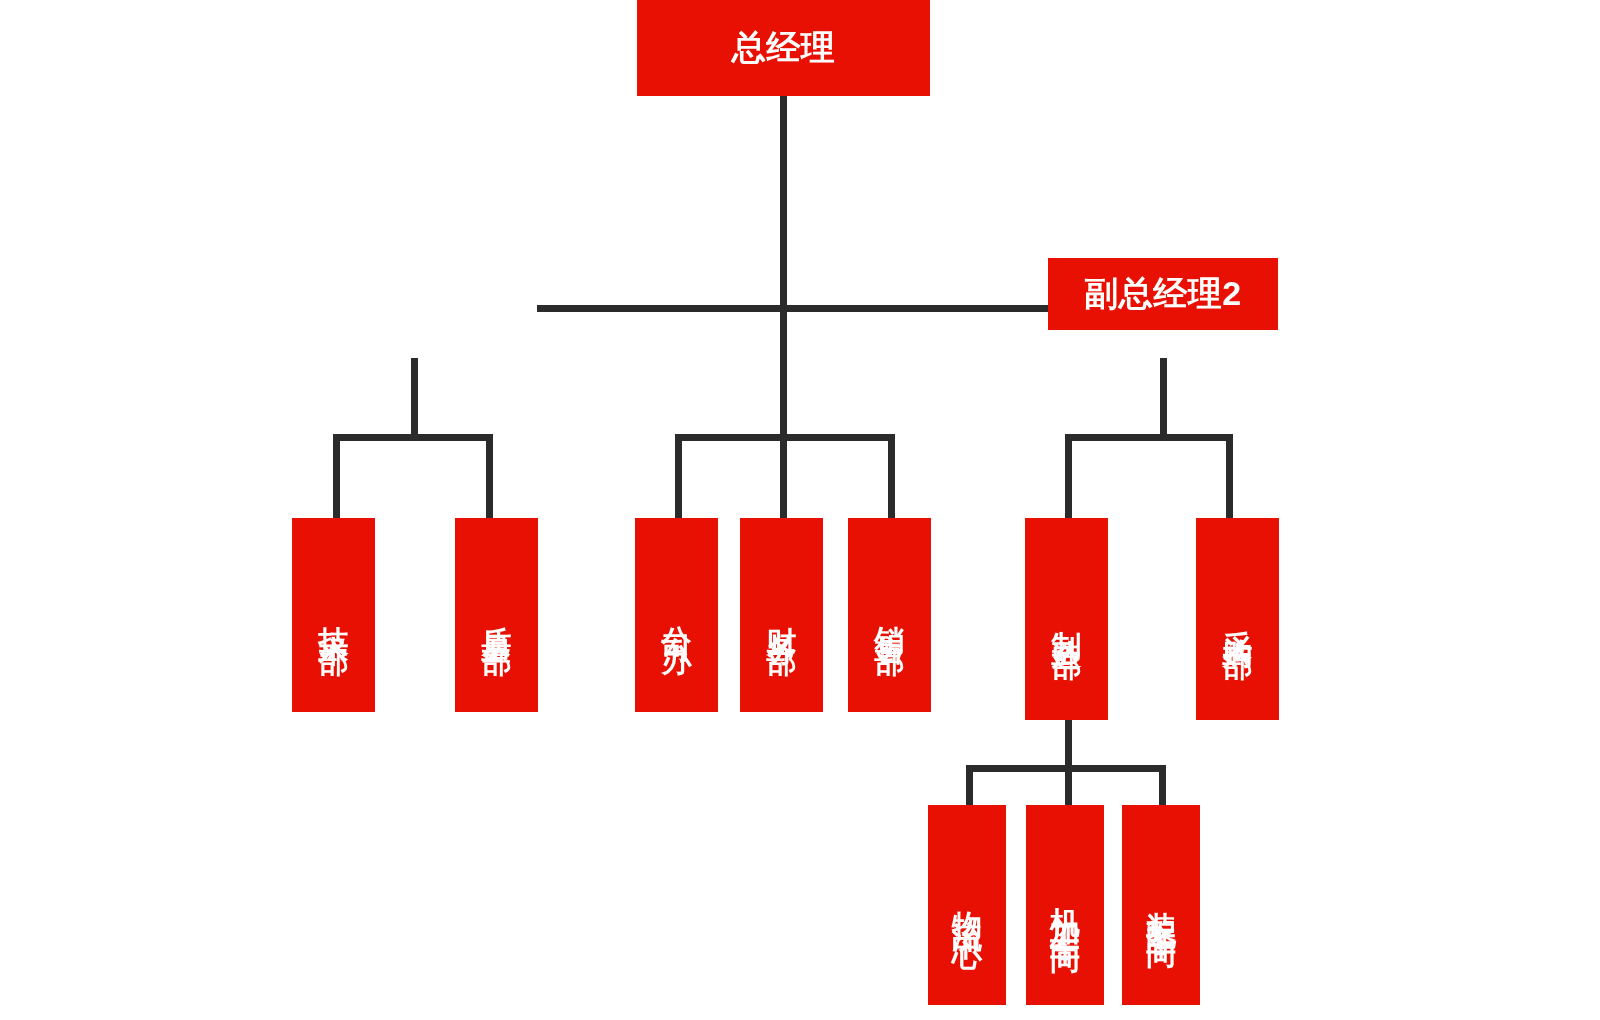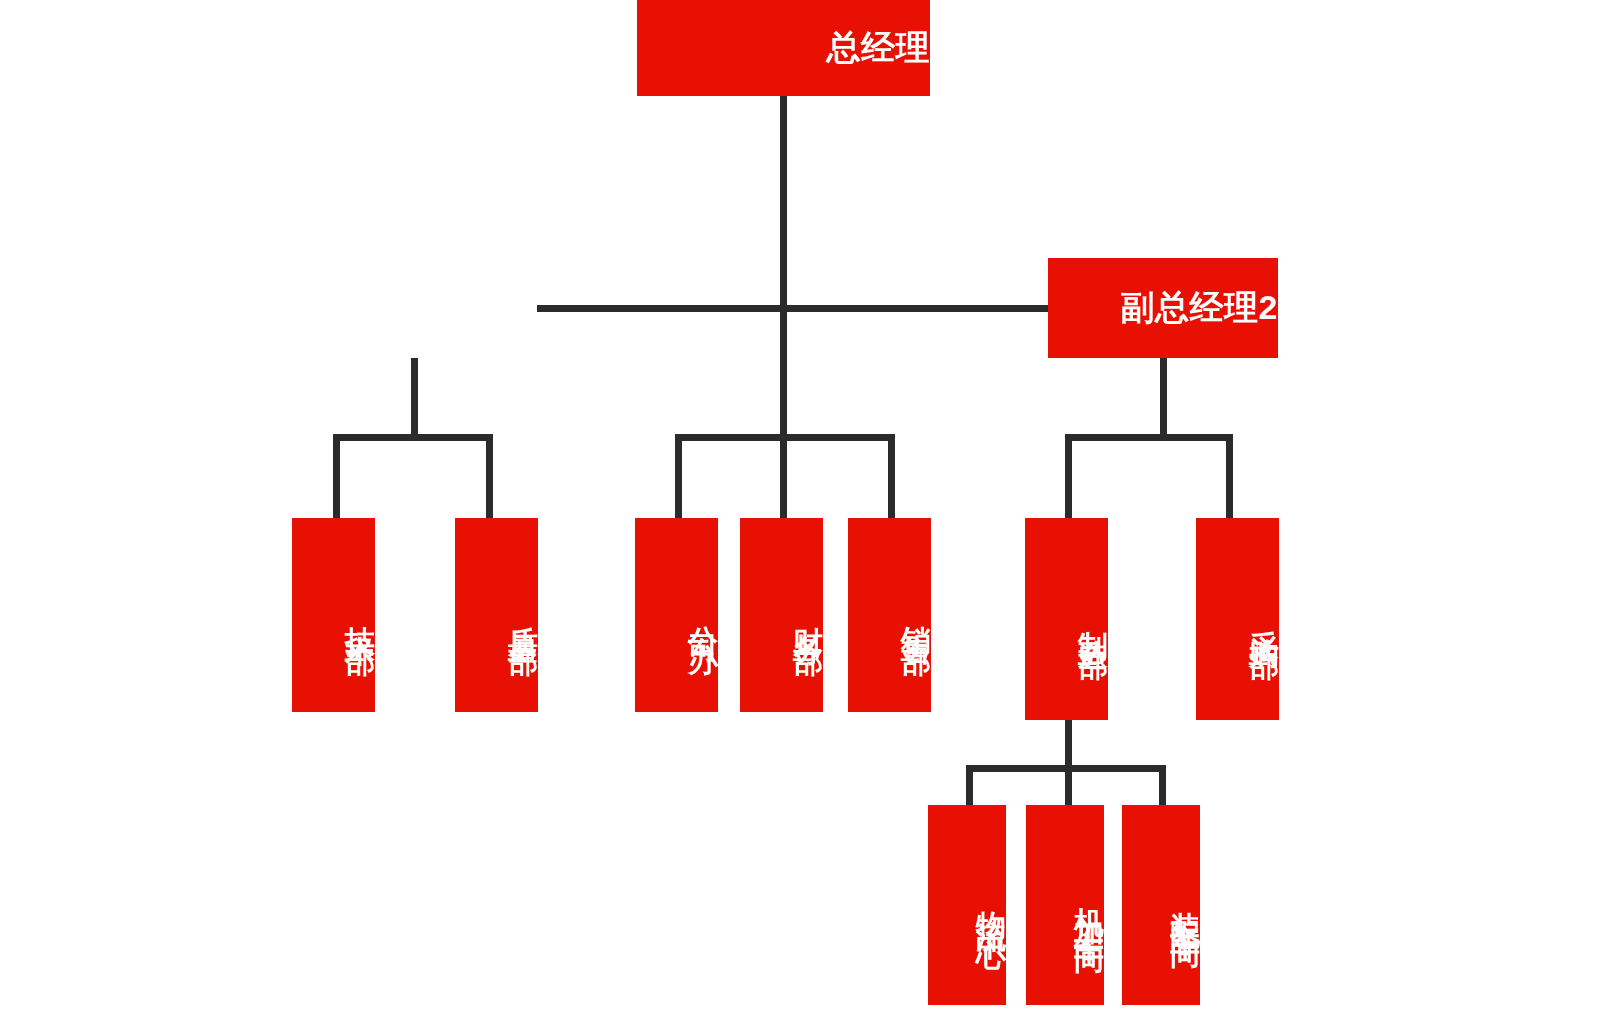--- a/index.html
+++ b/index.html
@@ -17,21 +17,21 @@
     background: #ffffff;
     overflow: hidden;
   }
   
   .node {
     position: absolute;
     background: #e81002;
     color: #ffffff;
     display: flex;
     align-items: center;
-    justify-content: flex-end;
+    justify-content: center;
     box-sizing: border-box;
     z-index: 3;
   }
   .node-label {
     color: #ffffff;
     font-weight: 700;
     line-height: 1.28;
     text-align: center;
     letter-spacing: 0.5px;
     white-space: pre-line;
@@ -84,21 +84,21 @@
   <div class="line h" style="left:966px; top:765px; width:200px;"></div>
   <div class="line v" style="left:966px; top:765px; height:55px;"></div>
   <div class="line v" style="left:1065px; top:765px; height:55px;"></div>
   <div class="line v" style="left:1159px; top:765px; height:55px;"></div>
 
   <div class="node horizontal" style="left:637px; top:0px; width:293px; height:96px;">
     <span class="node-label">总经理</span>
   </div>
 
 
-  <div class="node horizontal" style="left:1048px; top:258px; width:230px; height:100px;">
+  <div class="node horizontal" style="left:1048px; top:258px; width:230px; height:72px;">
     <span class="node-label">副总经理2</span>
   </div>
 
   <div class="node vertical" style="left:292px; top:518px; width:83px; height:194px;">
     <span class="node-label">技术部</span>
   </div>
 
   <div class="node vertical" style="left:455px; top:518px; width:83px; height:194px;">
     <span class="node-label">质量部</span>
   </div>

